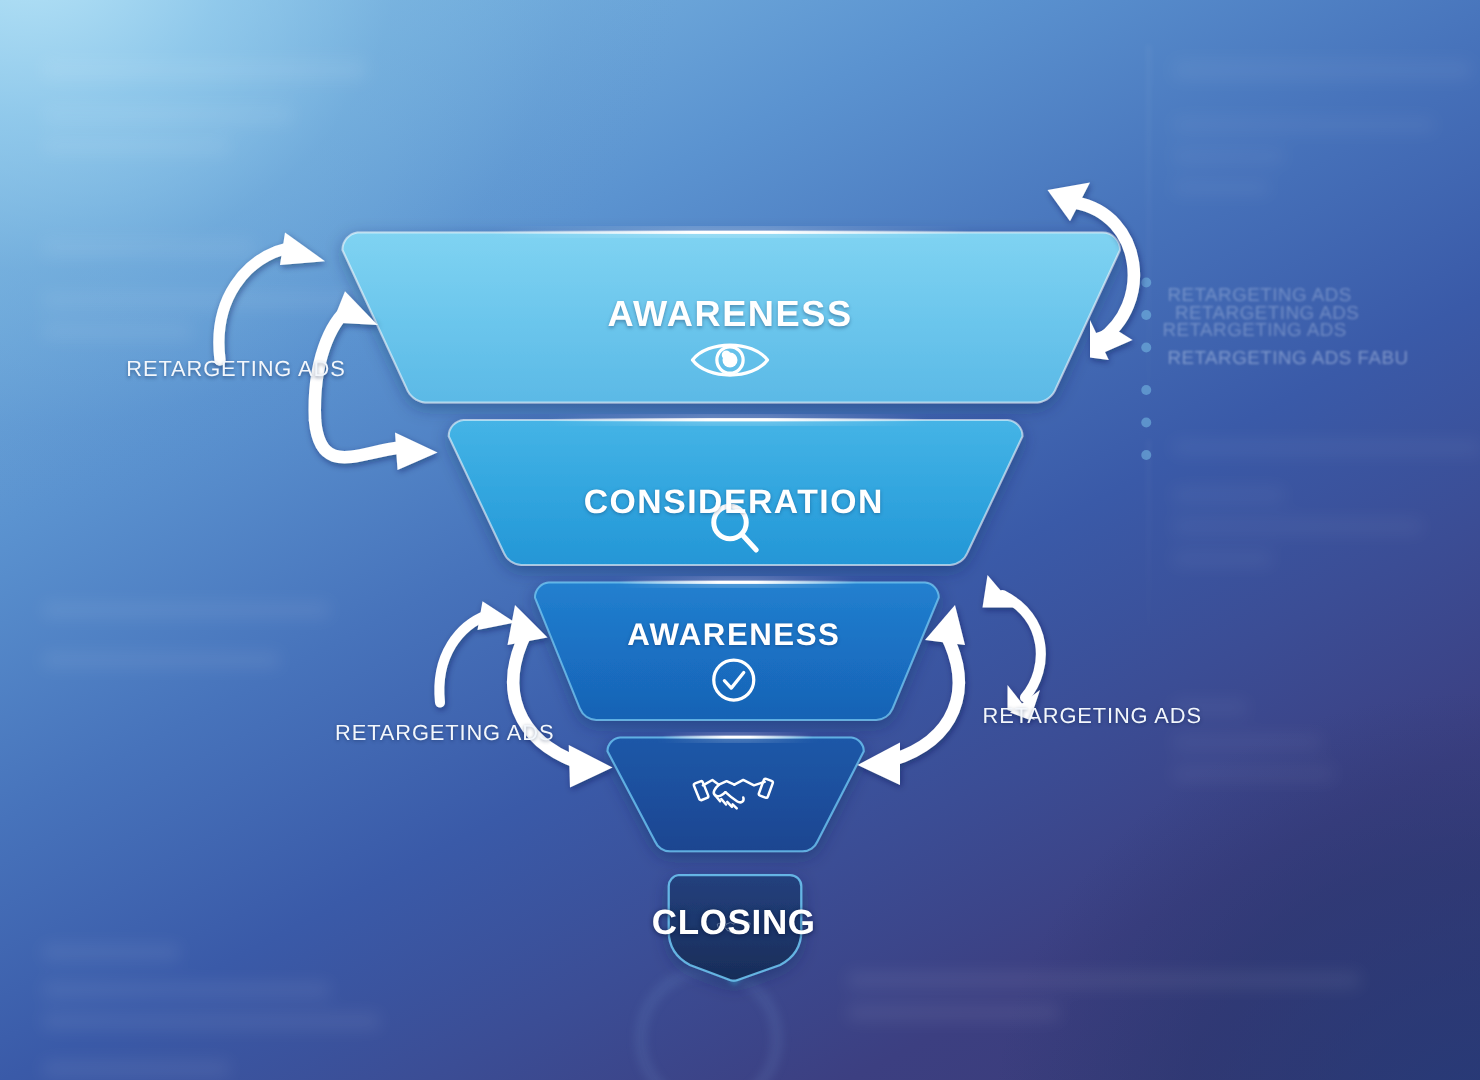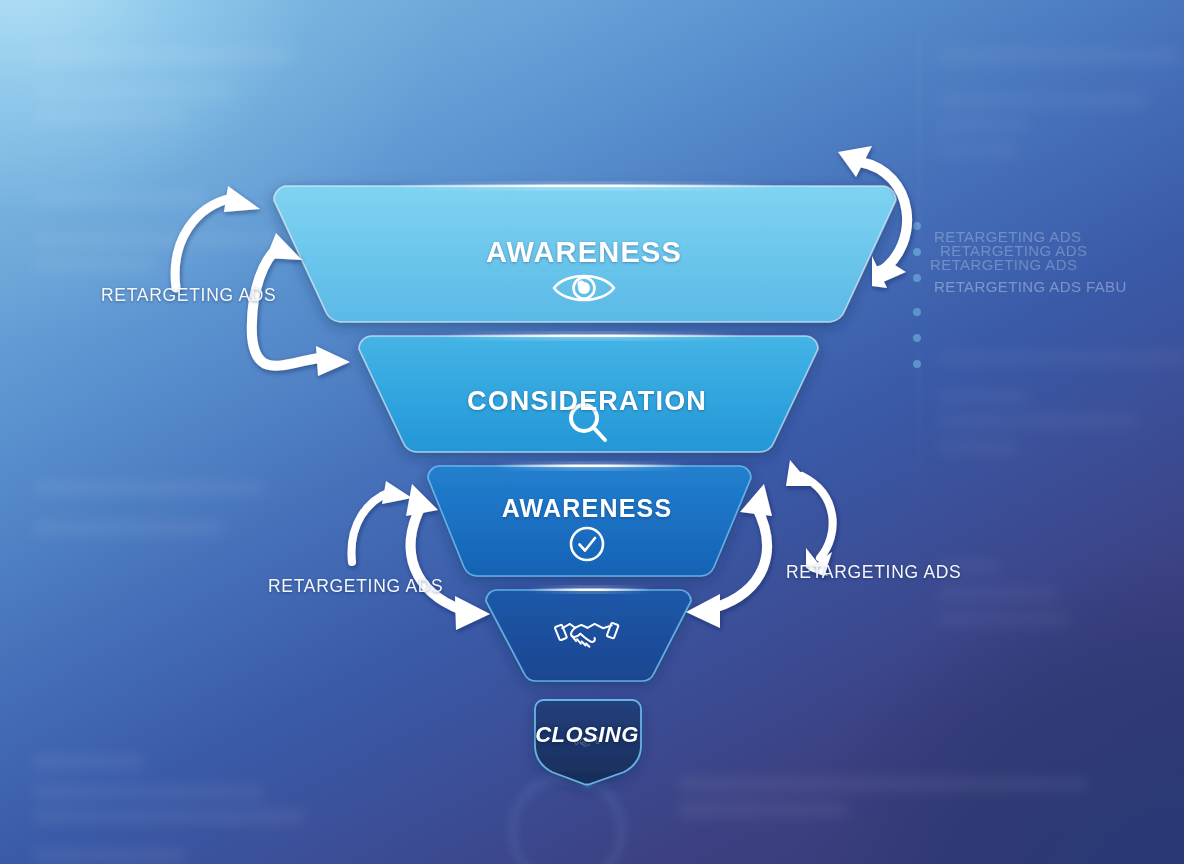--- a/index.html
+++ b/index.html
@@ -113,26 +113,25 @@
   #side-1 { left:101px; top:285px; }
   #side-2 { left:268px; top:576px; }
   #side-3 { left:786px; top:562px; }
 
   
   #closing-text {
     position:absolute;
     left:587px; top:722px;
     transform:translateX(-50%);
     color:#ffffff;
-    font-size:22px;
+    font-size:28px;
     font-weight:bold;
     letter-spacing:.5px;
     text-shadow:0 1px 4px rgba(5,20,60,0.7);
     white-space:nowrap;
-    font-style:italic;
   }
 </style>
 </head>
 <body>
 
 <div id="stage">
 
   <div class="bgblur bg-tl">
     <div class="bgline tall" style="width:260px"></div>
     <div class="bgline" style="width:200px;margin-top:22px"></div>

